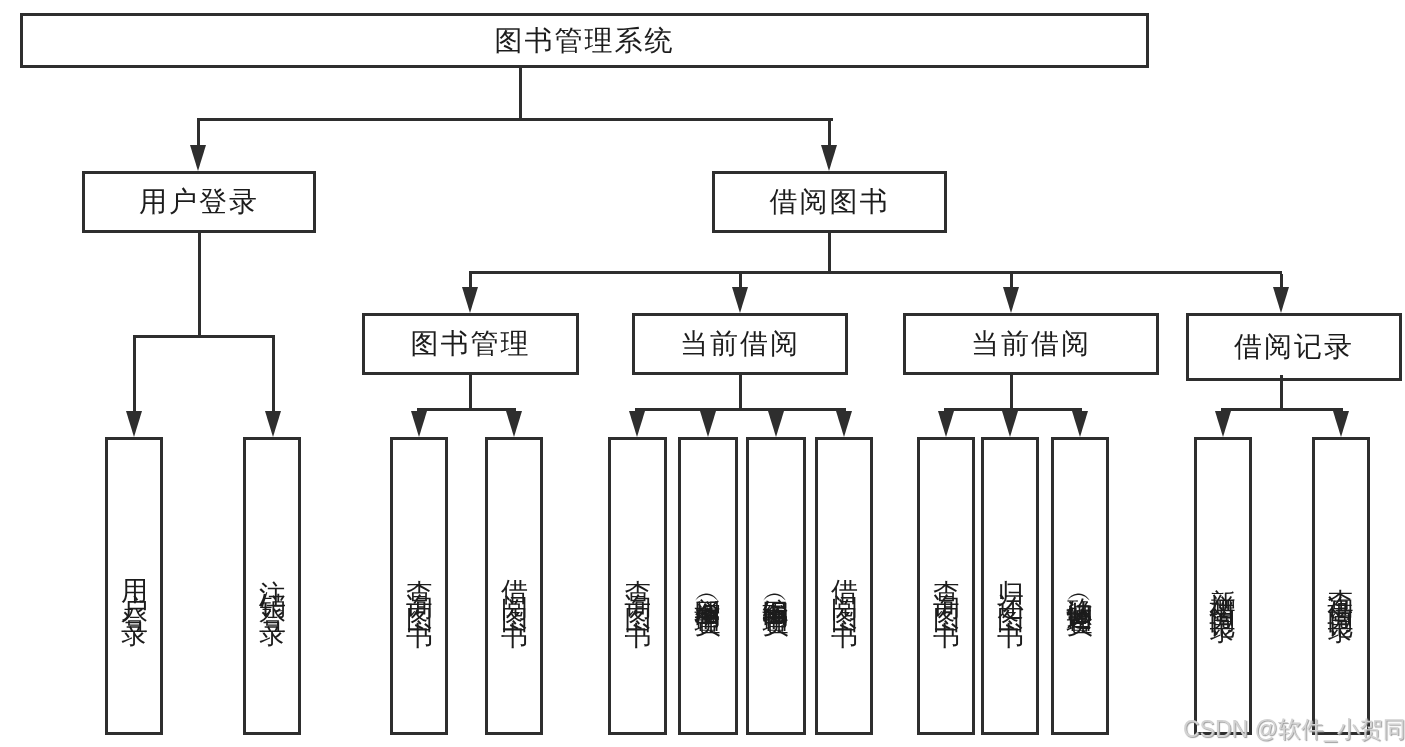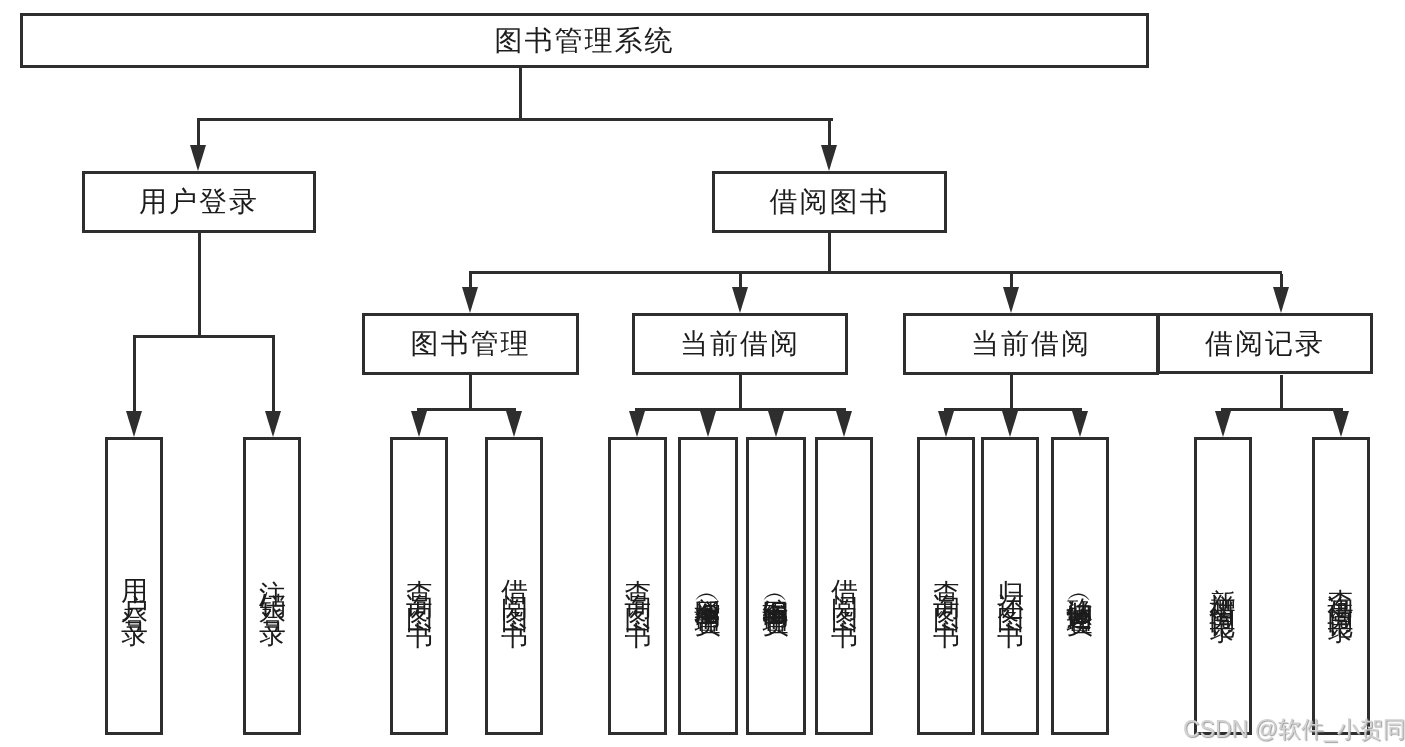--- a/index.html
+++ b/index.html
@@ -103,21 +103,21 @@
 
   <div class="node h-label" style="left:362px; top:313px; width:217px; height:62px;">
     <span>图书管理</span>
   </div>
   <div class="node h-label" style="left:632px; top:313px; width:216px; height:62px;">
     <span>当前借阅</span>
   </div>
   <div class="node h-label" style="left:903px; top:313px; width:256px; height:62px;">
     <span>当前借阅</span>
   </div>
-  <div class="node h-label" style="left:1157px; top:313px; width:216px; height:61px;">
+  <div class="node h-label" style="left:1186px; top:313px; width:216px; height:68px;">
     <span>借阅记录</span>
   </div>
 
   <div class="vl" style="left:469px; top:375px; height:36px;"></div>
   <div class="hl" style="left:417px; top:408px; width:99px;"></div>
   <div class="arrow" style="left:411px; top:411px;"></div>
   <div class="arrow" style="left:506px; top:411px;"></div>
 
   <div class="vl" style="left:739px; top:375px; height:36px;"></div>
   <div class="hl" style="left:635px; top:408px; width:211px;"></div>

